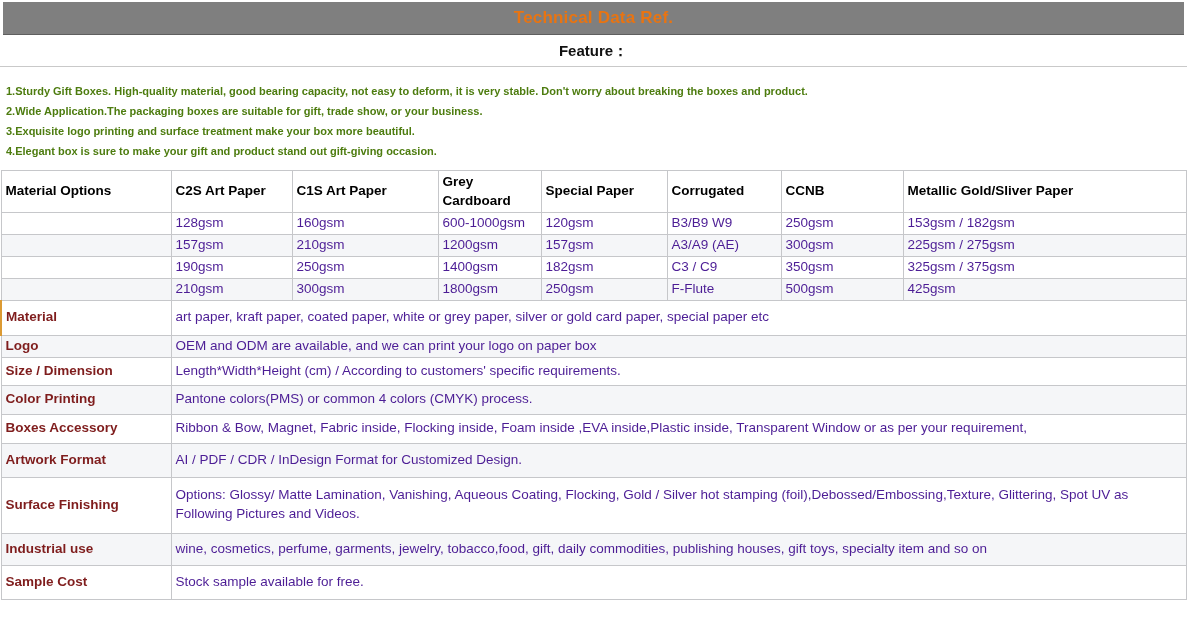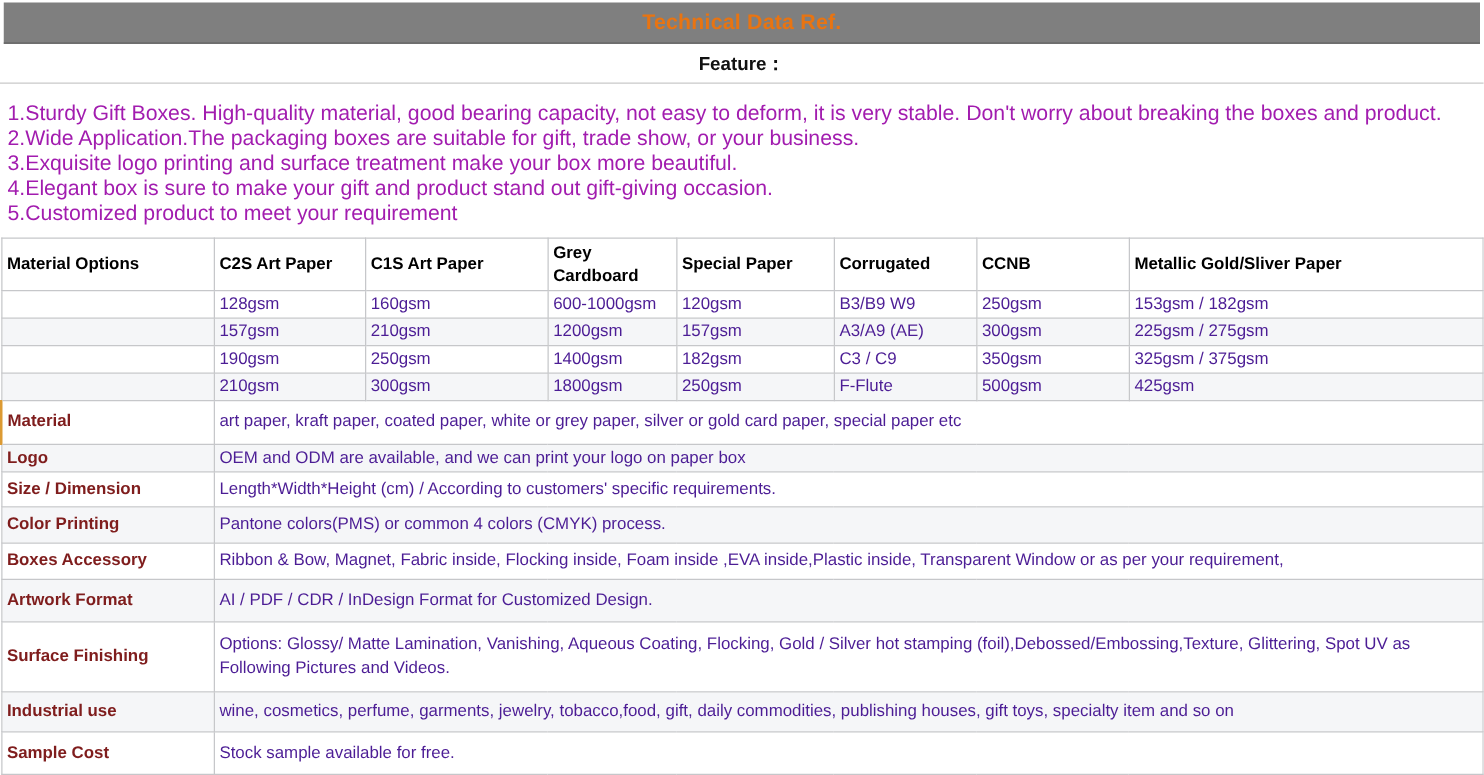--- a/index.html
+++ b/index.html
@@ -33,22 +33,23 @@
   .feature-heading {
     font-weight: bold;
     font-size: 15px;
     color: #111;
     padding: 7px 6px 5px 6px;
     border-bottom: 1px solid #c9c9c9;
     text-align: center;
   }
   .feature-list {
     padding: 14px 6px 9px 6px;
-    font-size: 17px;
-    color: #a21caf;
+    font-size: 11px;
+    color: #4d7c0f;
+    font-weight: bold;
   }
   .feature-item { line-height: 20px; white-space: nowrap; }
   table.spec {
     width: 1187px;
     border-collapse: collapse;
     table-layout: fixed;
   }
   .spec th, .spec td {
     border: 1px solid var(--border);
     font-size: 13.5px;
@@ -86,21 +87,20 @@
   <span class="banner-title">Technical Data Ref.</span>
 </div>
 
 <div class="feature-heading">Feature：</div>
 
 <div class="feature-list">
     <div class="feature-item">1.Sturdy Gift Boxes. High-quality material, good bearing capacity, not easy to deform, it is very stable. Don't worry about breaking the boxes and product.</div>
     <div class="feature-item">2.Wide Application.The packaging boxes are suitable for gift, trade show, or your business.</div>
     <div class="feature-item">3.Exquisite logo printing and surface treatment make your box more beautiful.</div>
     <div class="feature-item">4.Elegant box is sure to make your gift and product stand out gift-giving occasion.</div>
-    <div class="feature-item">5.Customized product to meet your requirement</div>
   </div>
 
 <table class="spec">
   <colgroup>
     <col style="width:170px">
       <col style="width:121px">
       <col style="width:146px">
       <col style="width:103px">
     <col style="width:126px">
       <col style="width:114px">

